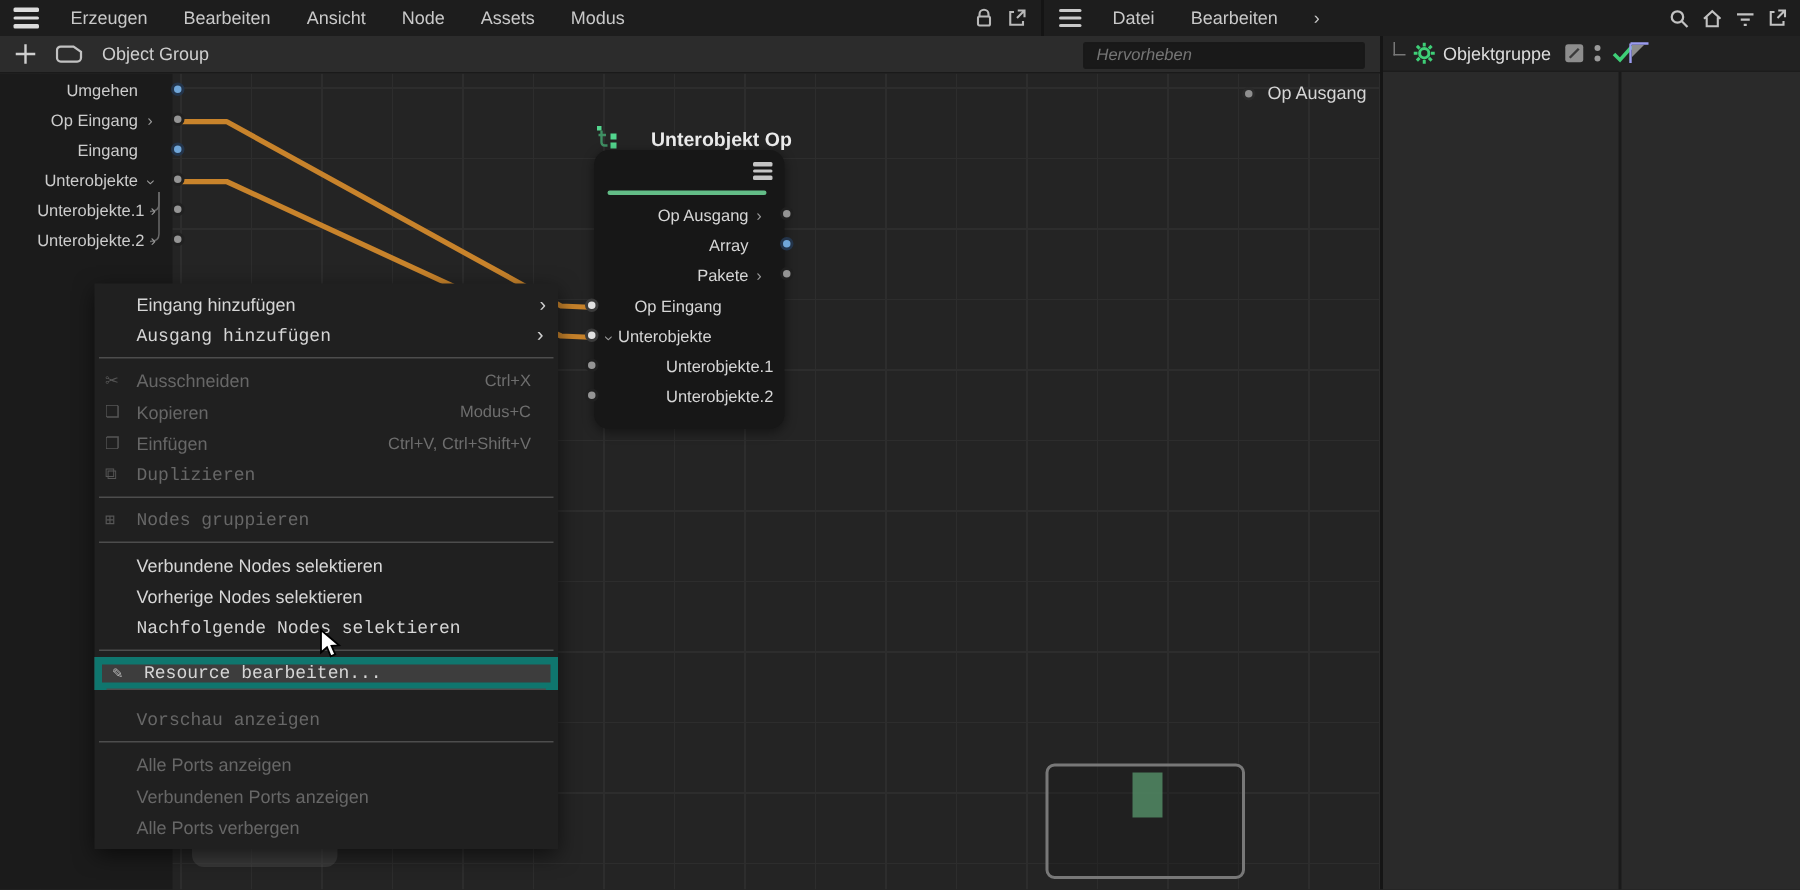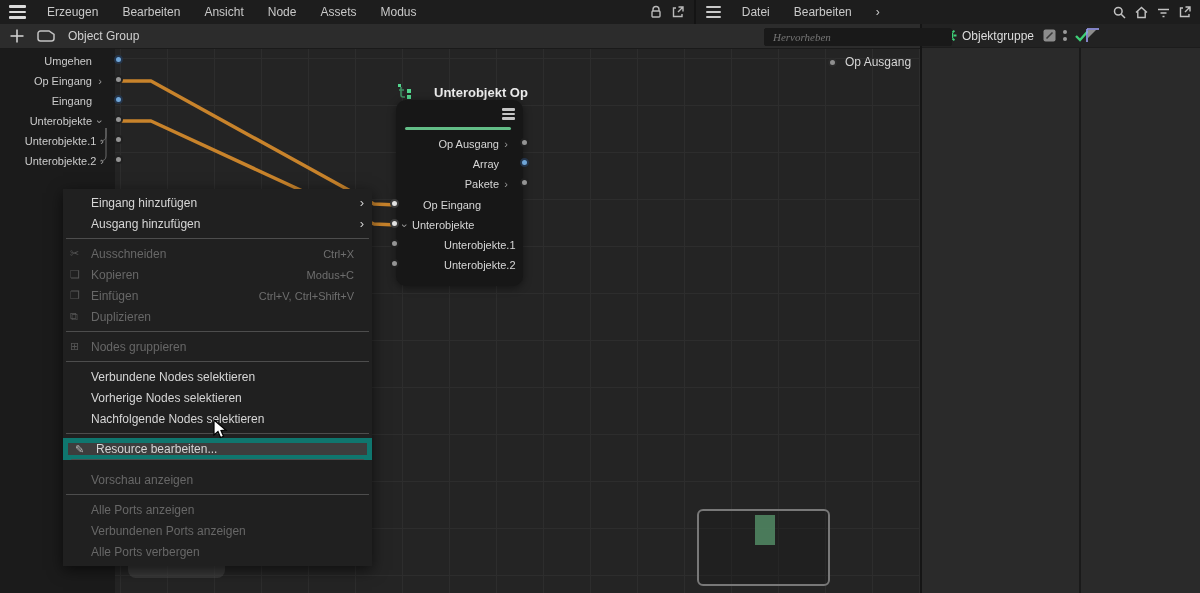--- a/index.html
+++ b/index.html
@@ -20,21 +20,21 @@
   svg.glyph { display:block; }
 
   
   .toolbar2 { position:absolute; left:0; top:24px; width:920px; height:25px;
               background:#2c2c2c; display:flex; align-items:center; z-index:25;
               border-bottom:1px solid #1a1a1a; }
   .toolbar2 .group-label { color:#cfcfcf; font-size:12px; margin-left:10px; }
   .highlight-input { position:absolute; left:722px; top:4px; width:188px; height:18px;
         background:#191919; border:1px solid #191919; border-radius:2px; color:#8a8a8a;
         font-style:italic; font-size:11px; padding:0 8px; outline:none;
-        font-family:Liberation Serif, serif;margin-left:42px; }
+        font-family:Liberation Sans, sans-serif; }
 
   
   .canvas { position:absolute; left:0; top:49px; width:920px; height:544px; background:#242424;
       background-image:
         repeating-linear-gradient(to right, #2d2d2d 0 1px, transparent 1px 47px),
         repeating-linear-gradient(to bottom, #2d2d2d 0 1px, transparent 1px 47px);
       background-position:26px 9px; z-index:1; }
   .left-overlay { position:absolute; left:0; top:49px; width:115px; height:544px;
       background:#1b1b1b; z-index:2; }
   .wire-svg { position:absolute; left:0; top:0; width:920px; height:593px; z-index:4;
@@ -90,21 +90,21 @@
   .menu-item { position:relative; height:21px; display:flex; align-items:center;
                padding:0 8px 0 7px; color:#d6d6d6; font-size:12px; }
   .mi-icon { width:21px; font-size:11px; color:#7a7a7a; text-align:left; }
   .mi-label { flex:1; white-space:nowrap; }
   .mi-shortcut { color:#6e6e6e; font-size:11px; margin-left:10px; }
   .mi-sub { width:10px; color:#cfcfcf; font-size:13px; text-align:right; }
   .menu-item[data-submenu="true"] .mi-sub::before { content:"›"; }
   .menu-item[data-enabled="false"] { color:#676767; }
   .menu-item[data-enabled="false"] .mi-icon { color:#565656; }
   .menu-item[data-highlight="true"] { background:#3d3d3d; border:5px solid #0f766e; height:22px; }
-  .menu-item[data-sep="true"] { margin-bottom:9px; }
+  .menu-item[data-sep="true"] { margin-bottom:9px;font-family:Liberation Mono, monospace; }
   .menu-item[data-sep="true"]::after { content:""; position:absolute; left:3px; right:3px;
         bottom:-5px; height:1px; background:#4d4d4d; }
   .menu-item[data-icon="scissors-icon"]  .mi-icon::before { content:"✂"; }
   .menu-item[data-icon="copy-icon"]      .mi-icon::before { content:"❏"; }
   .menu-item[data-icon="clipboard-icon"] .mi-icon::before { content:"❐"; }
   .menu-item[data-icon="duplicate-icon"] .mi-icon::before { content:"⧉"; }
   .menu-item[data-icon="group-icon"]     .mi-icon::before { content:"⊞"; }
   .menu-item[data-icon="pencil-icon"]    .mi-icon::before { content:"✎"; color:#b5b5b5; }
 
   

